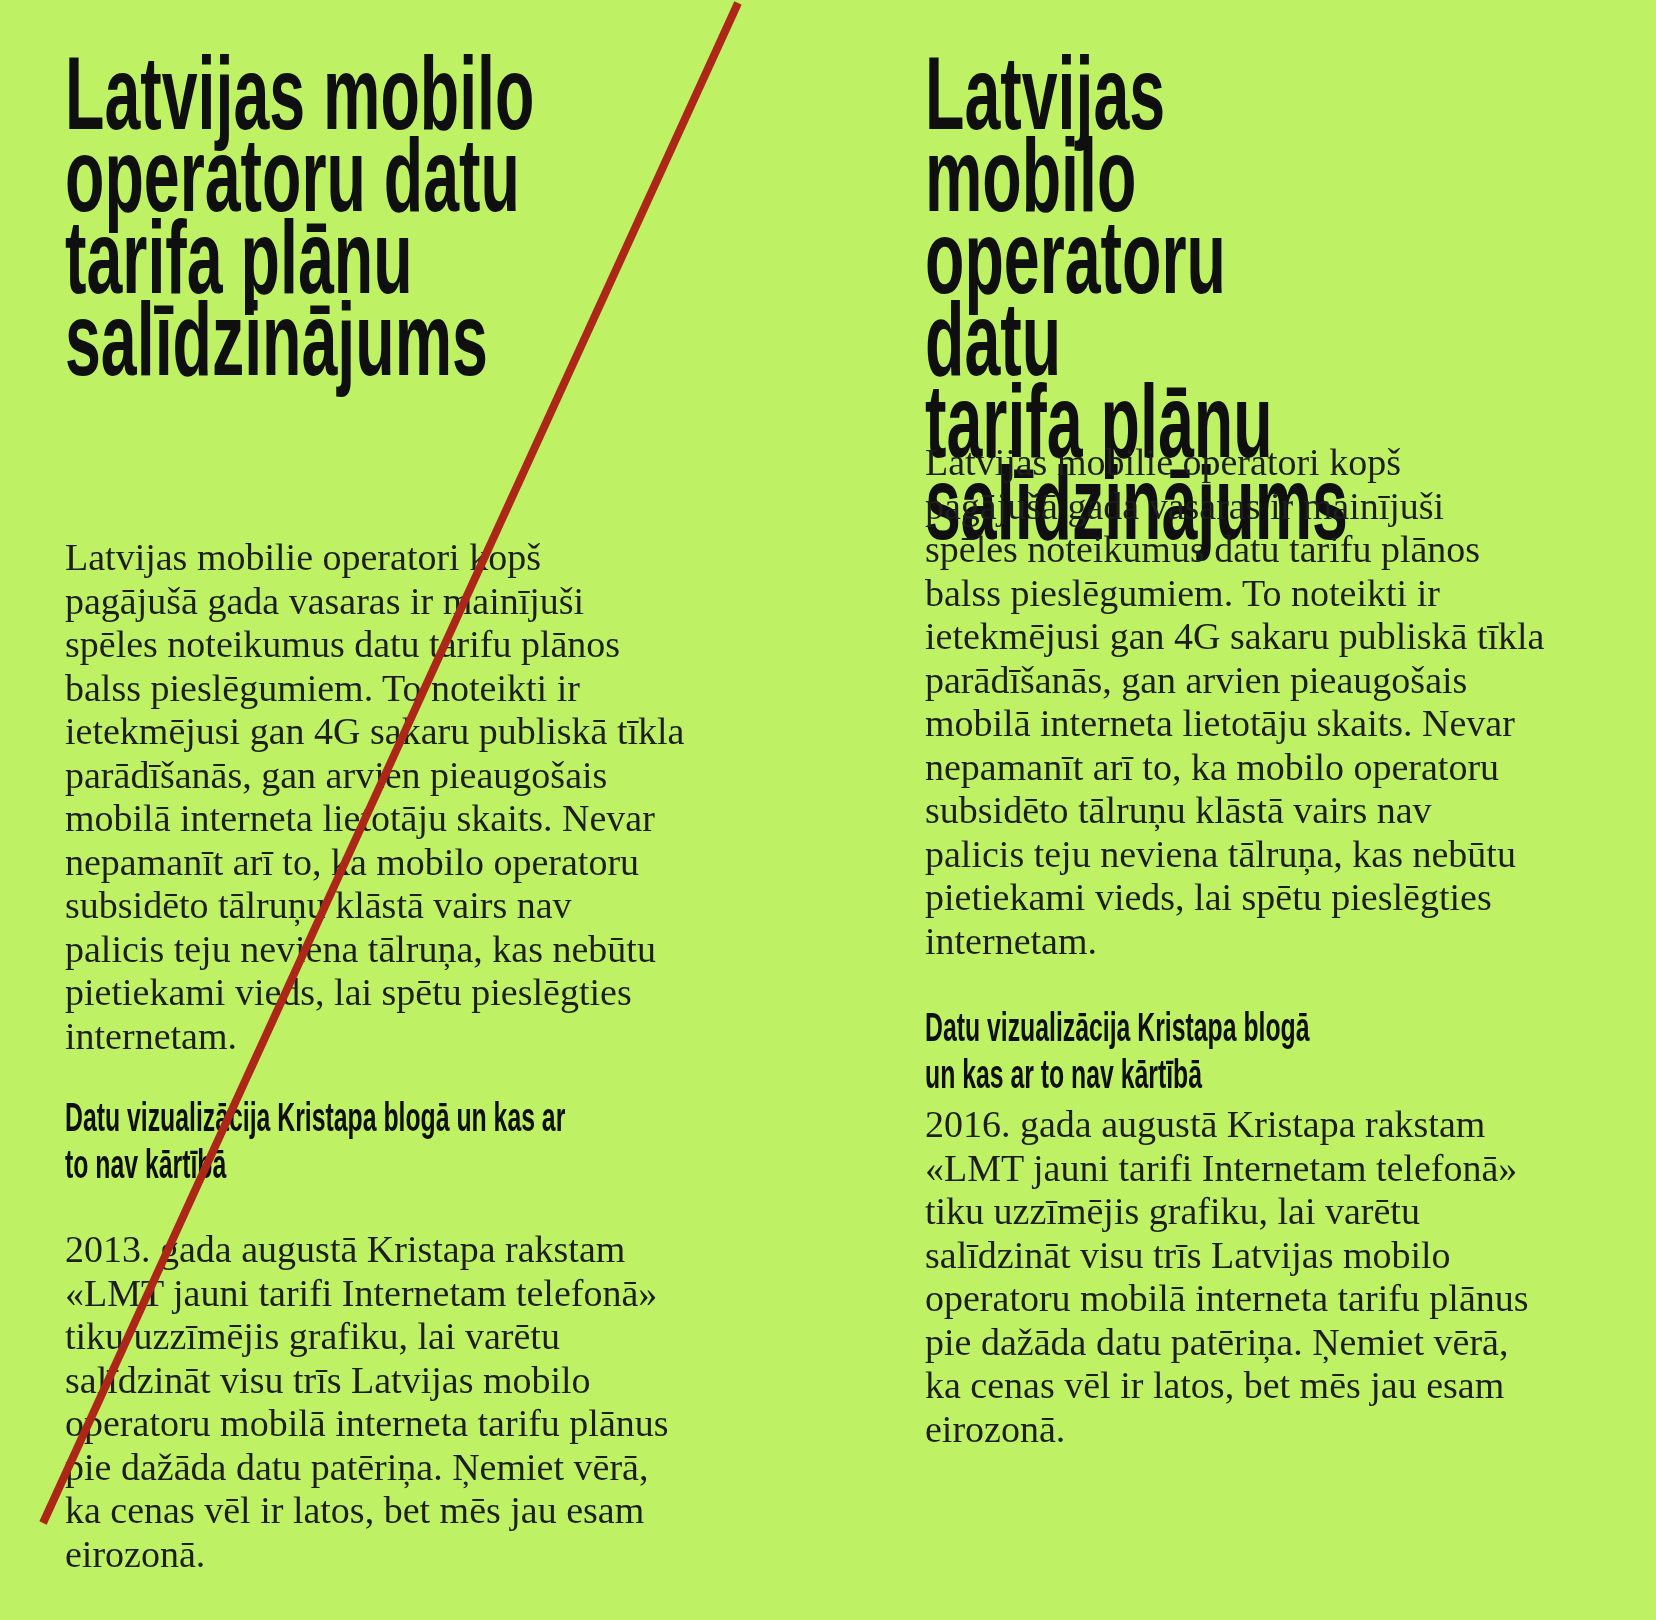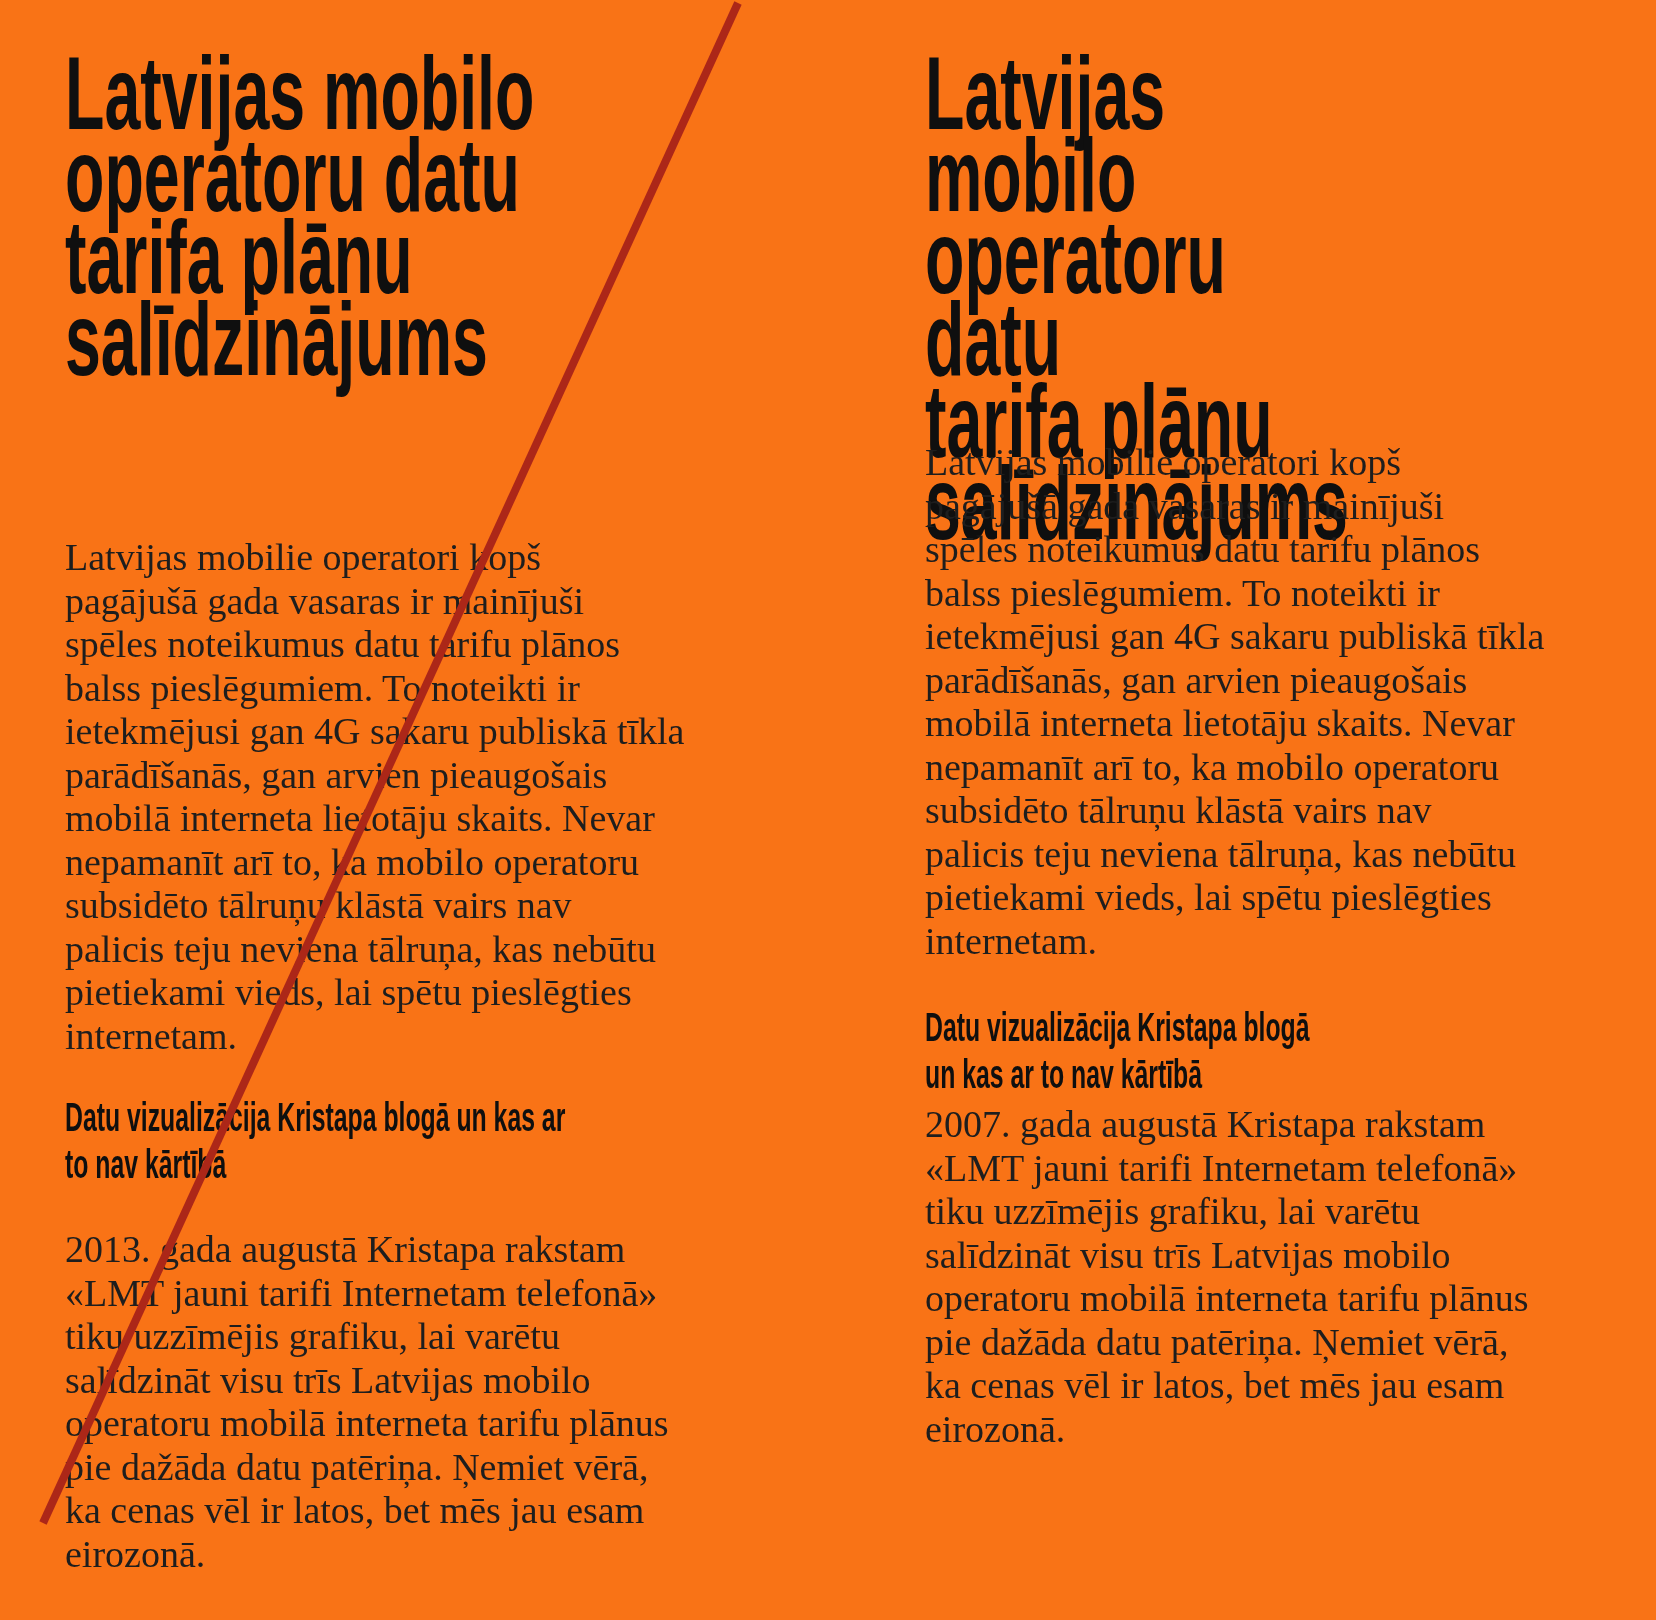--- a/index.html
+++ b/index.html
@@ -4,21 +4,21 @@
 <style>
   html, body {
     margin: 0;
     padding: 0;
     background: #ffffff;
   }
   #page {
     position: relative;
     width: 1656px;
     height: 1620px;
-    background: #f97316;
+    background: #bef264;
     overflow: hidden;
     font-kerning: normal;
   }
   .abs { position: absolute; margin: 0; }
   .lines { white-space: pre-line; }
 
   
   .headline {
     font-family: "Liberation Sans", sans-serif;
     font-weight: 700;
@@ -119,21 +119,21 @@
 mobilā interneta lietotāju skaits. Nevar
 nepamanīt arī to, ka mobilo operatoru
 subsidēto tālruņu klāstā vairs nav
 palicis teju neviena tālruņa, kas nebūtu
 pietiekami vieds, lai spētu pieslēgties
 internetam.</p>
 
   <h2 id="right-sub" class="abs col-right subheading lines">Datu vizualizācija Kristapa blogā
 un kas ar to nav kārtībā</h2>
 
-  <p id="right-body" class="abs col-right bodytext lines">2007. gada augustā Kristapa rakstam
+  <p id="right-body" class="abs col-right bodytext lines">2016. gada augustā Kristapa rakstam
 «LMT jauni tarifi Internetam telefonā»
 tiku uzzīmējis grafiku, lai varētu
 salīdzināt visu trīs Latvijas mobilo
 operatoru mobilā interneta tarifu plānus
 pie dažāda datu patēriņa. Ņemiet vērā,
 ka cenas vēl ir latos, bet mēs jau esam
 eirozonā.</p>
 
   <svg id="strike-svg" viewBox="0 0 1656 1620" xmlns="http://www.w3.org/2000/svg">
     <line x1="738" y1="3" x2="43" y2="1523" stroke="#ac2718" stroke-width="8"></line>

